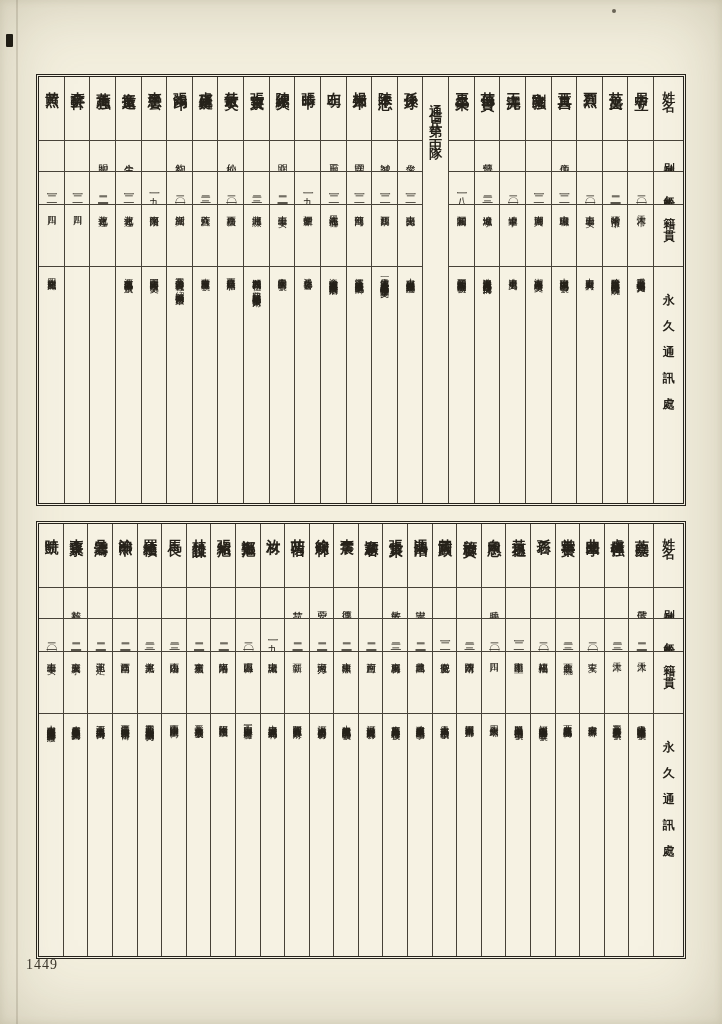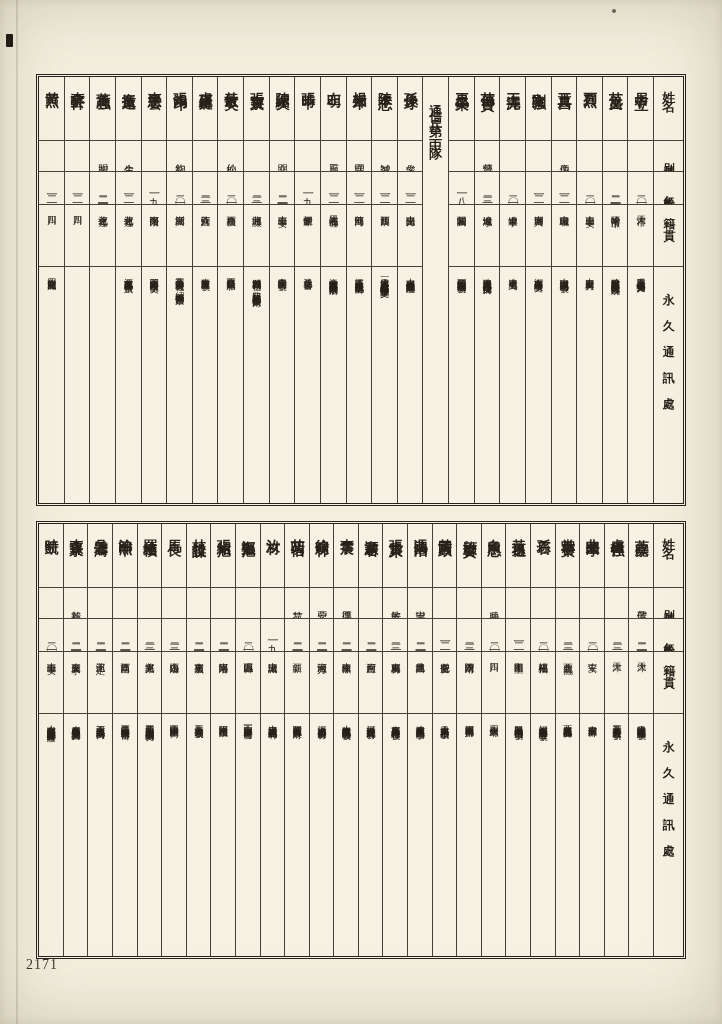--- a/index.html
+++ b/index.html
@@ -937,14 +937,14 @@
         </div>
         <div class="cell native">
           <span class="vtext">山東泰安</span>
         </div>
         <div class="cell addr">
           <span class="vtext">山東省泰安縣第六區時家莊鄉時家莊</span>
         </div>
       </div>
     </div>
 
-  <div class="page-number">2171</div>
+  <div class="page-number">1449</div>
 </div>
 
 </body></html>

